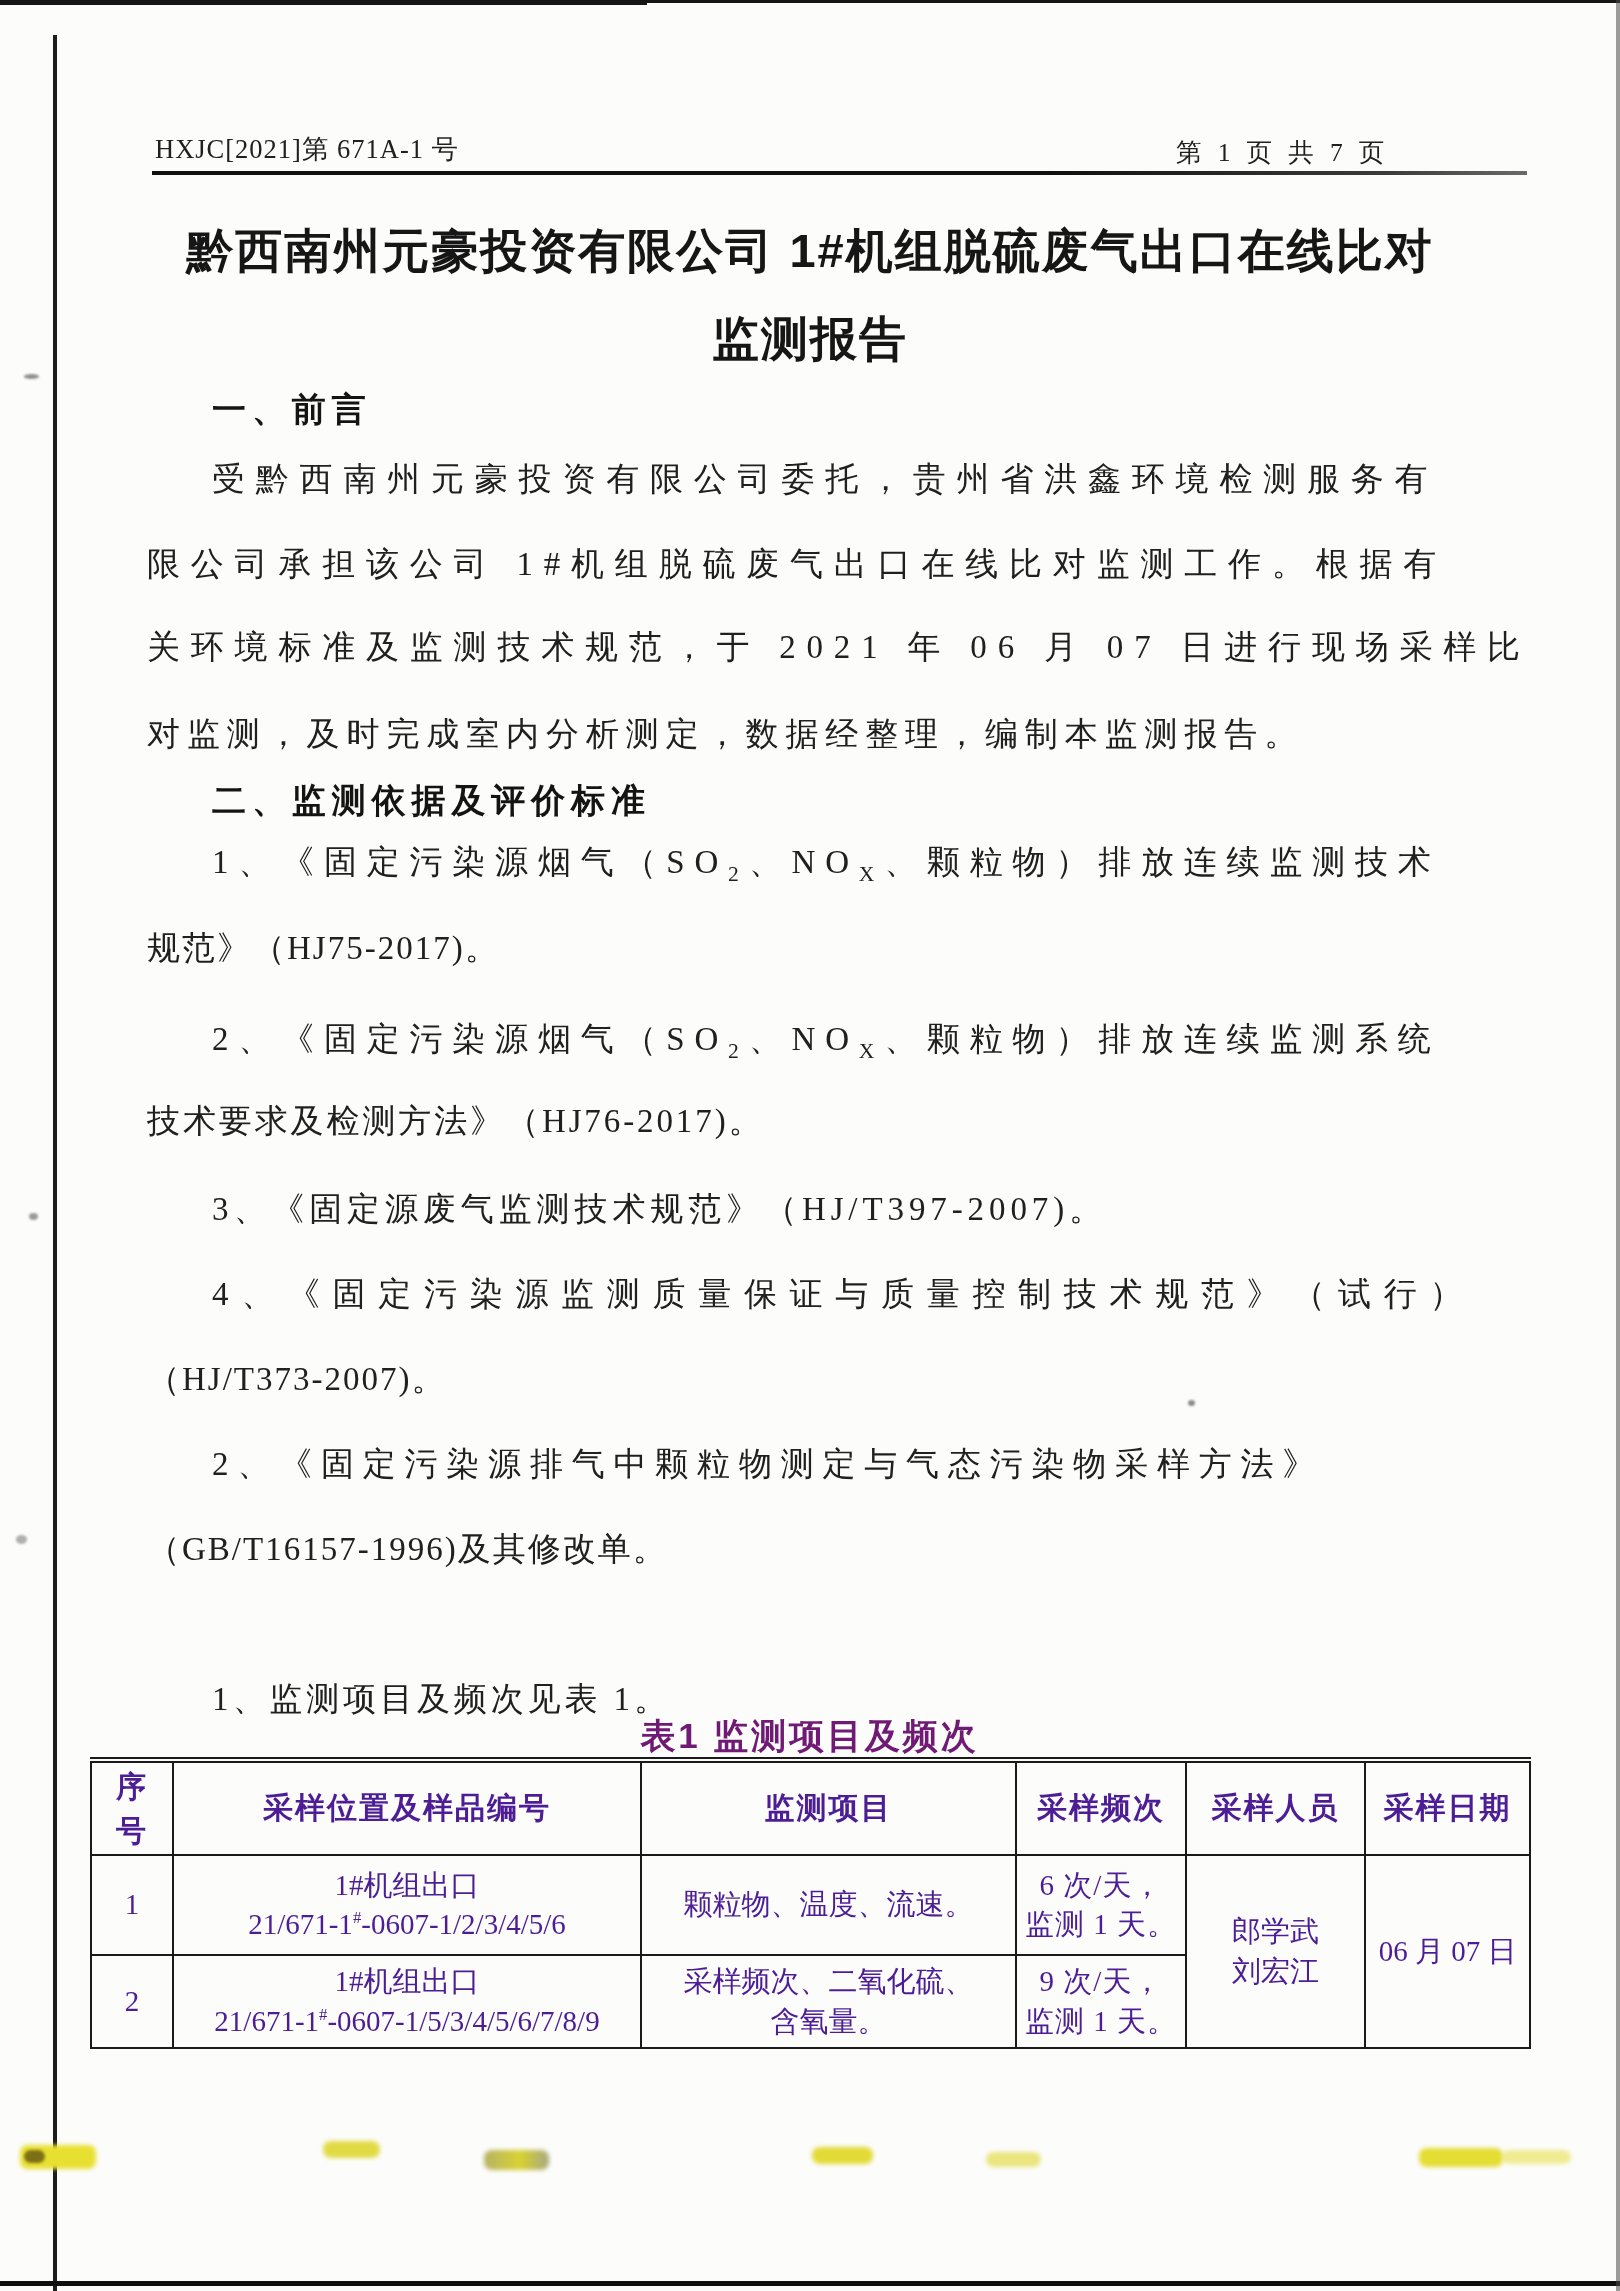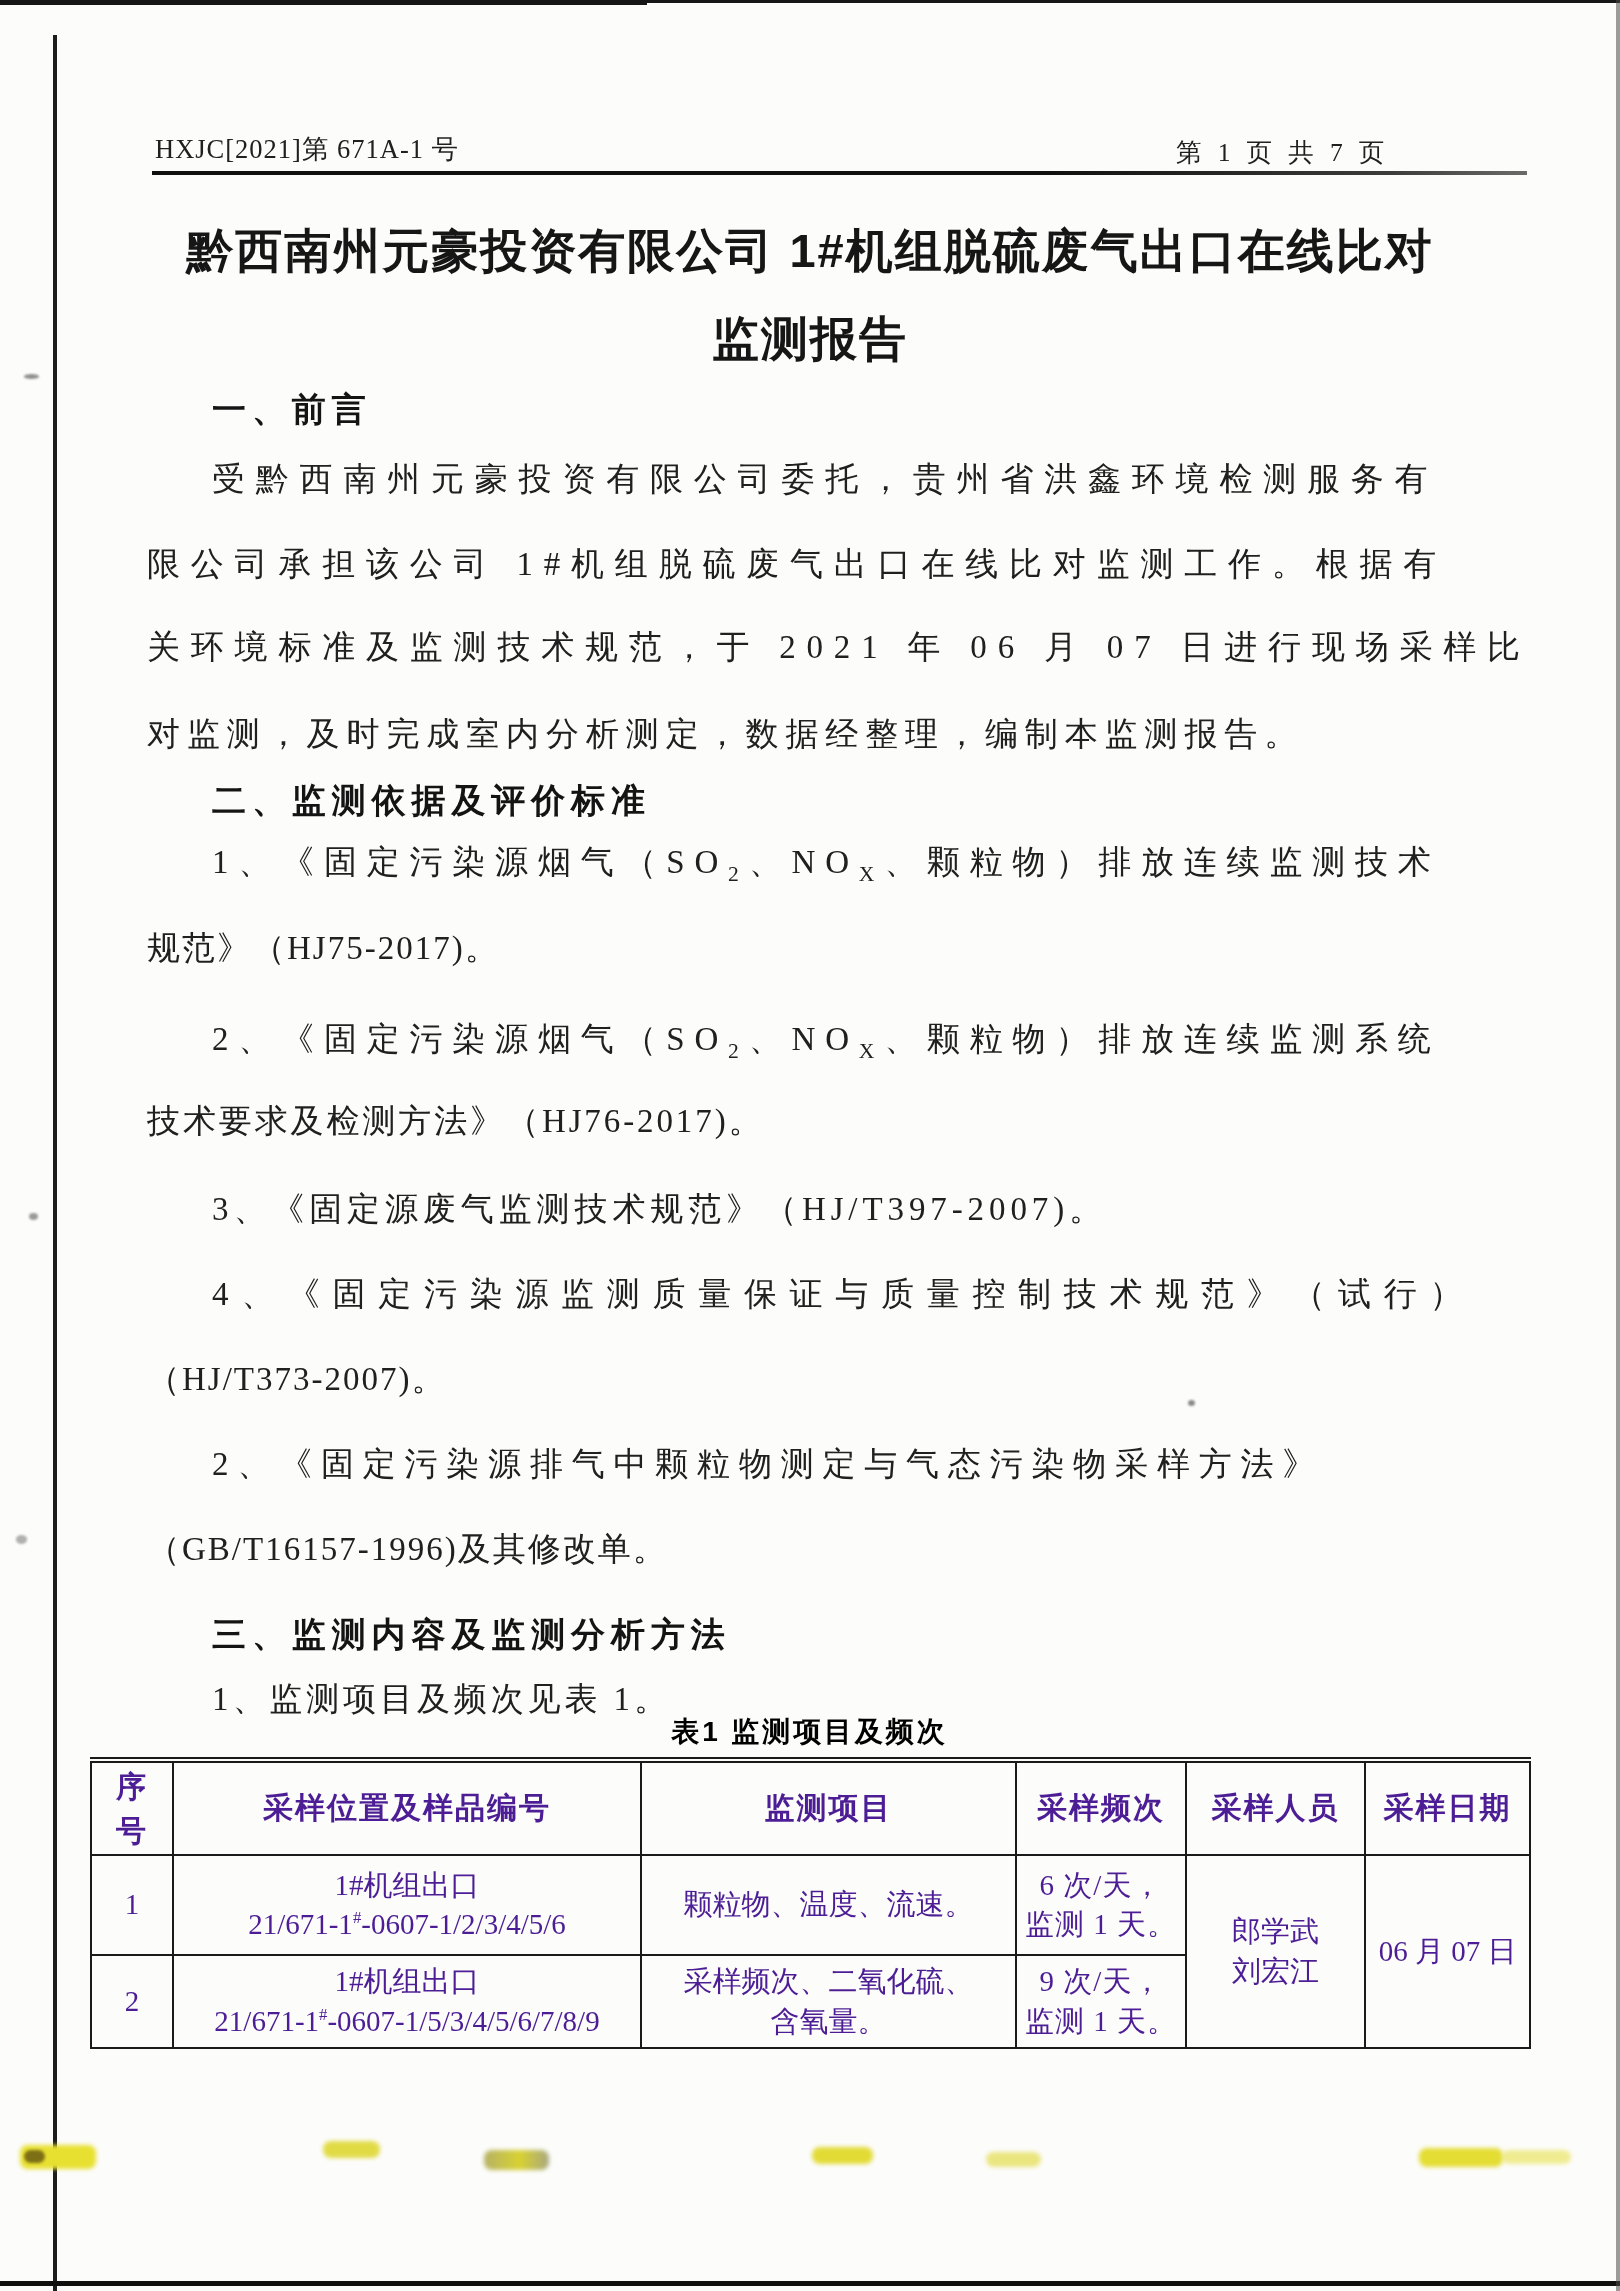--- a/index.html
+++ b/index.html
@@ -28,21 +28,21 @@
   }
   .title1{top:220px;}
   .title2{top:308px;}
 
   .ln{position:absolute;left:147px;width:1392px;font-size:33px;white-space:nowrap;}
   .ln.ind{padding-left:65px;}
   .ln.hd{font-family:"Liberation Sans",sans-serif;font-weight:700;font-size:34px;color:#141414;letter-spacing:5.9px;}
   sub{font-size:21.6px;}
   .tbl-title{
     position:absolute;left:90px;top:1713px;width:1439px;text-align:center;margin:0;
-    font-family:"Liberation Sans",sans-serif;font-weight:700;font-size:28px;color:#000000;letter-spacing:2.9px;
+    font-family:"Liberation Sans",sans-serif;font-weight:700;font-size:35px;color:#701a75;letter-spacing:2.9px;
   }
 
   table.freq{
     position:absolute;left:90px;top:1757px;width:1439px;
     border-collapse:collapse;table-layout:fixed;
     font-size:29px;color:#4c1d95;
   }
   table.freq{border:2.9px solid #1a1a1a;border-top:6.9px double #1a1a1a;}
   table.freq th,table.freq td{
     border:2px solid #1a1a1a;border-top-width:2.9px;border-bottom-width:2.9px;
@@ -90,21 +90,20 @@
   <div class="ln" style="top:1099px;letter-spacing:2.9px">技术要求及检测方法》（HJ76-2017)。</div>
 
   <div class="ln ind" style="top:1187px;letter-spacing:4.9px">3、《固定源废气监测技术规范》（HJ/T397-2007)。</div>
 
   <div class="ln ind" style="top:1272px;letter-spacing:12.7px">4、《固定污染源监测质量保证与质量控制技术规范》（试行）</div>
   <div class="ln" style="top:1357px;letter-spacing:2px">（HJ/T373-2007)。</div>
 
   <div class="ln ind" style="top:1442px;letter-spacing:8.8px">2、《固定污染源排气中颗粒物测定与气态污染物采样方法》</div>
   <div class="ln" style="top:1527px;letter-spacing:2px">（GB/T16157-1996)及其修改单。</div>
 
-  <div class="ln hd ind" style="top:1612px">三、监测内容及监测分析方法</div>
   <div class="ln ind" style="top:1677px;letter-spacing:3.9px">1、监测项目及频次见表 1。</div>
 
   <div class="tbl-title">表1 监测项目及频次</div>
 
   <table class="freq">
     <colgroup>
       <col style="width:82px">
         <col style="width:468px">
         <col style="width:375px">
       <col style="width:170px">

